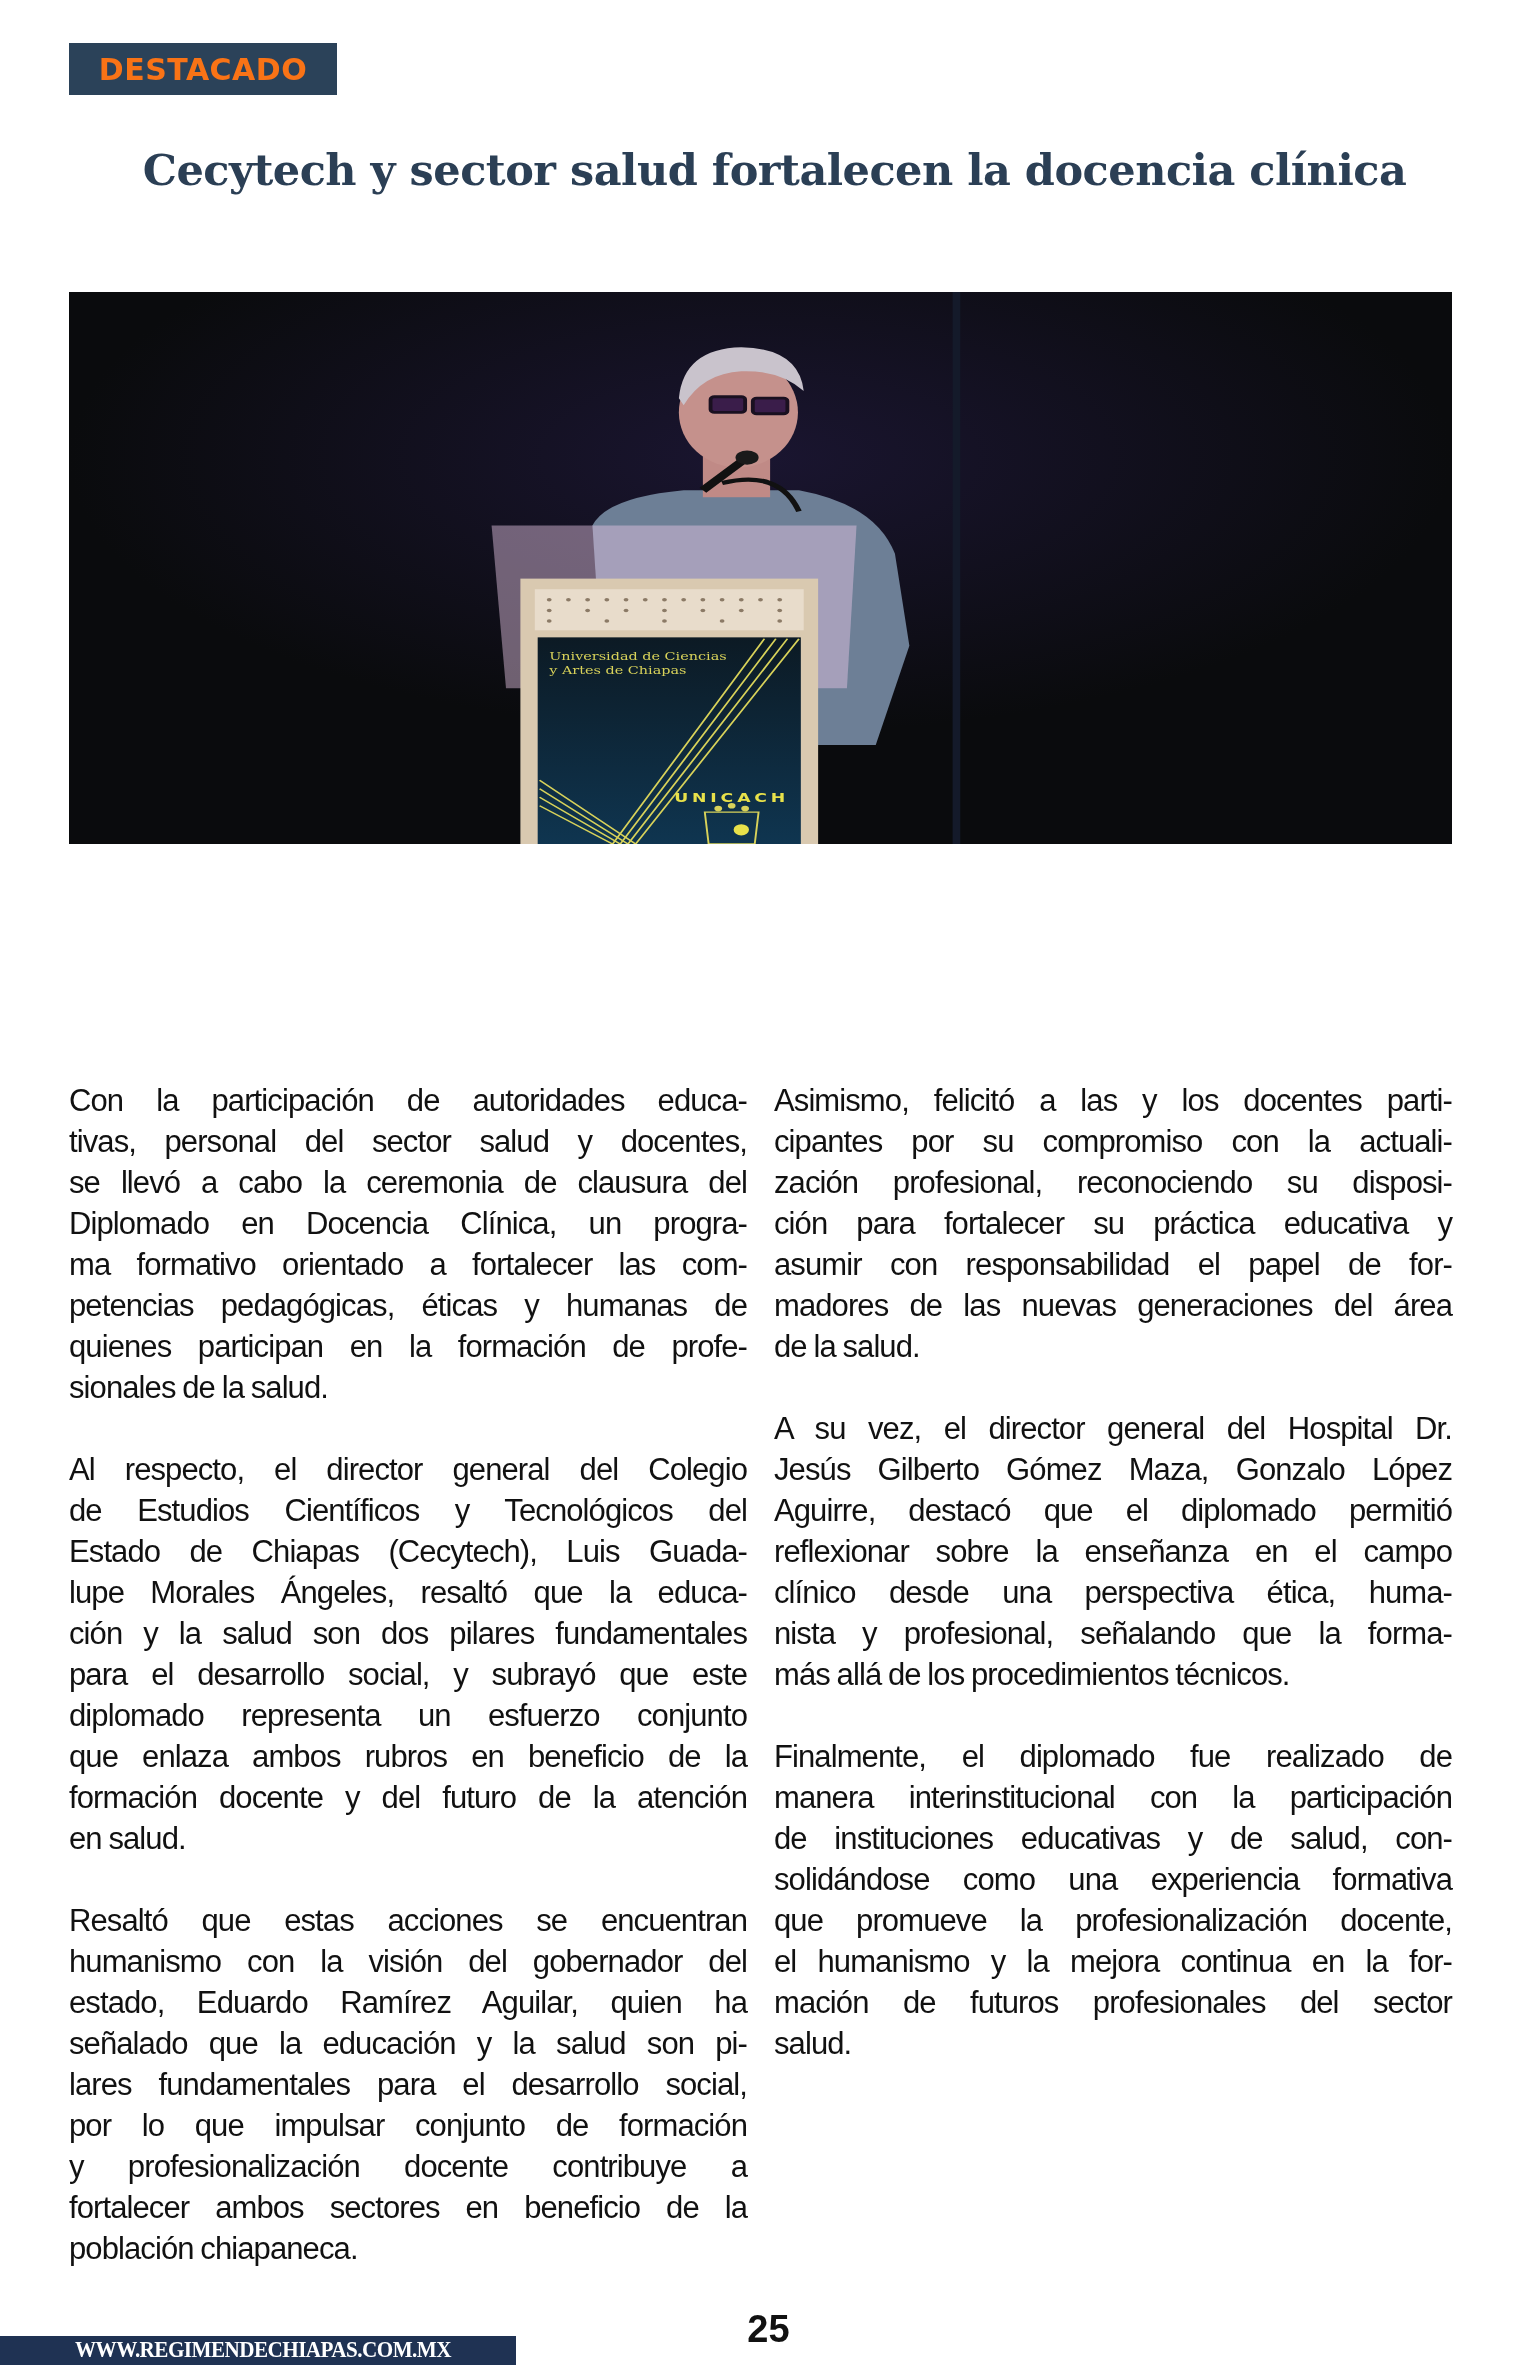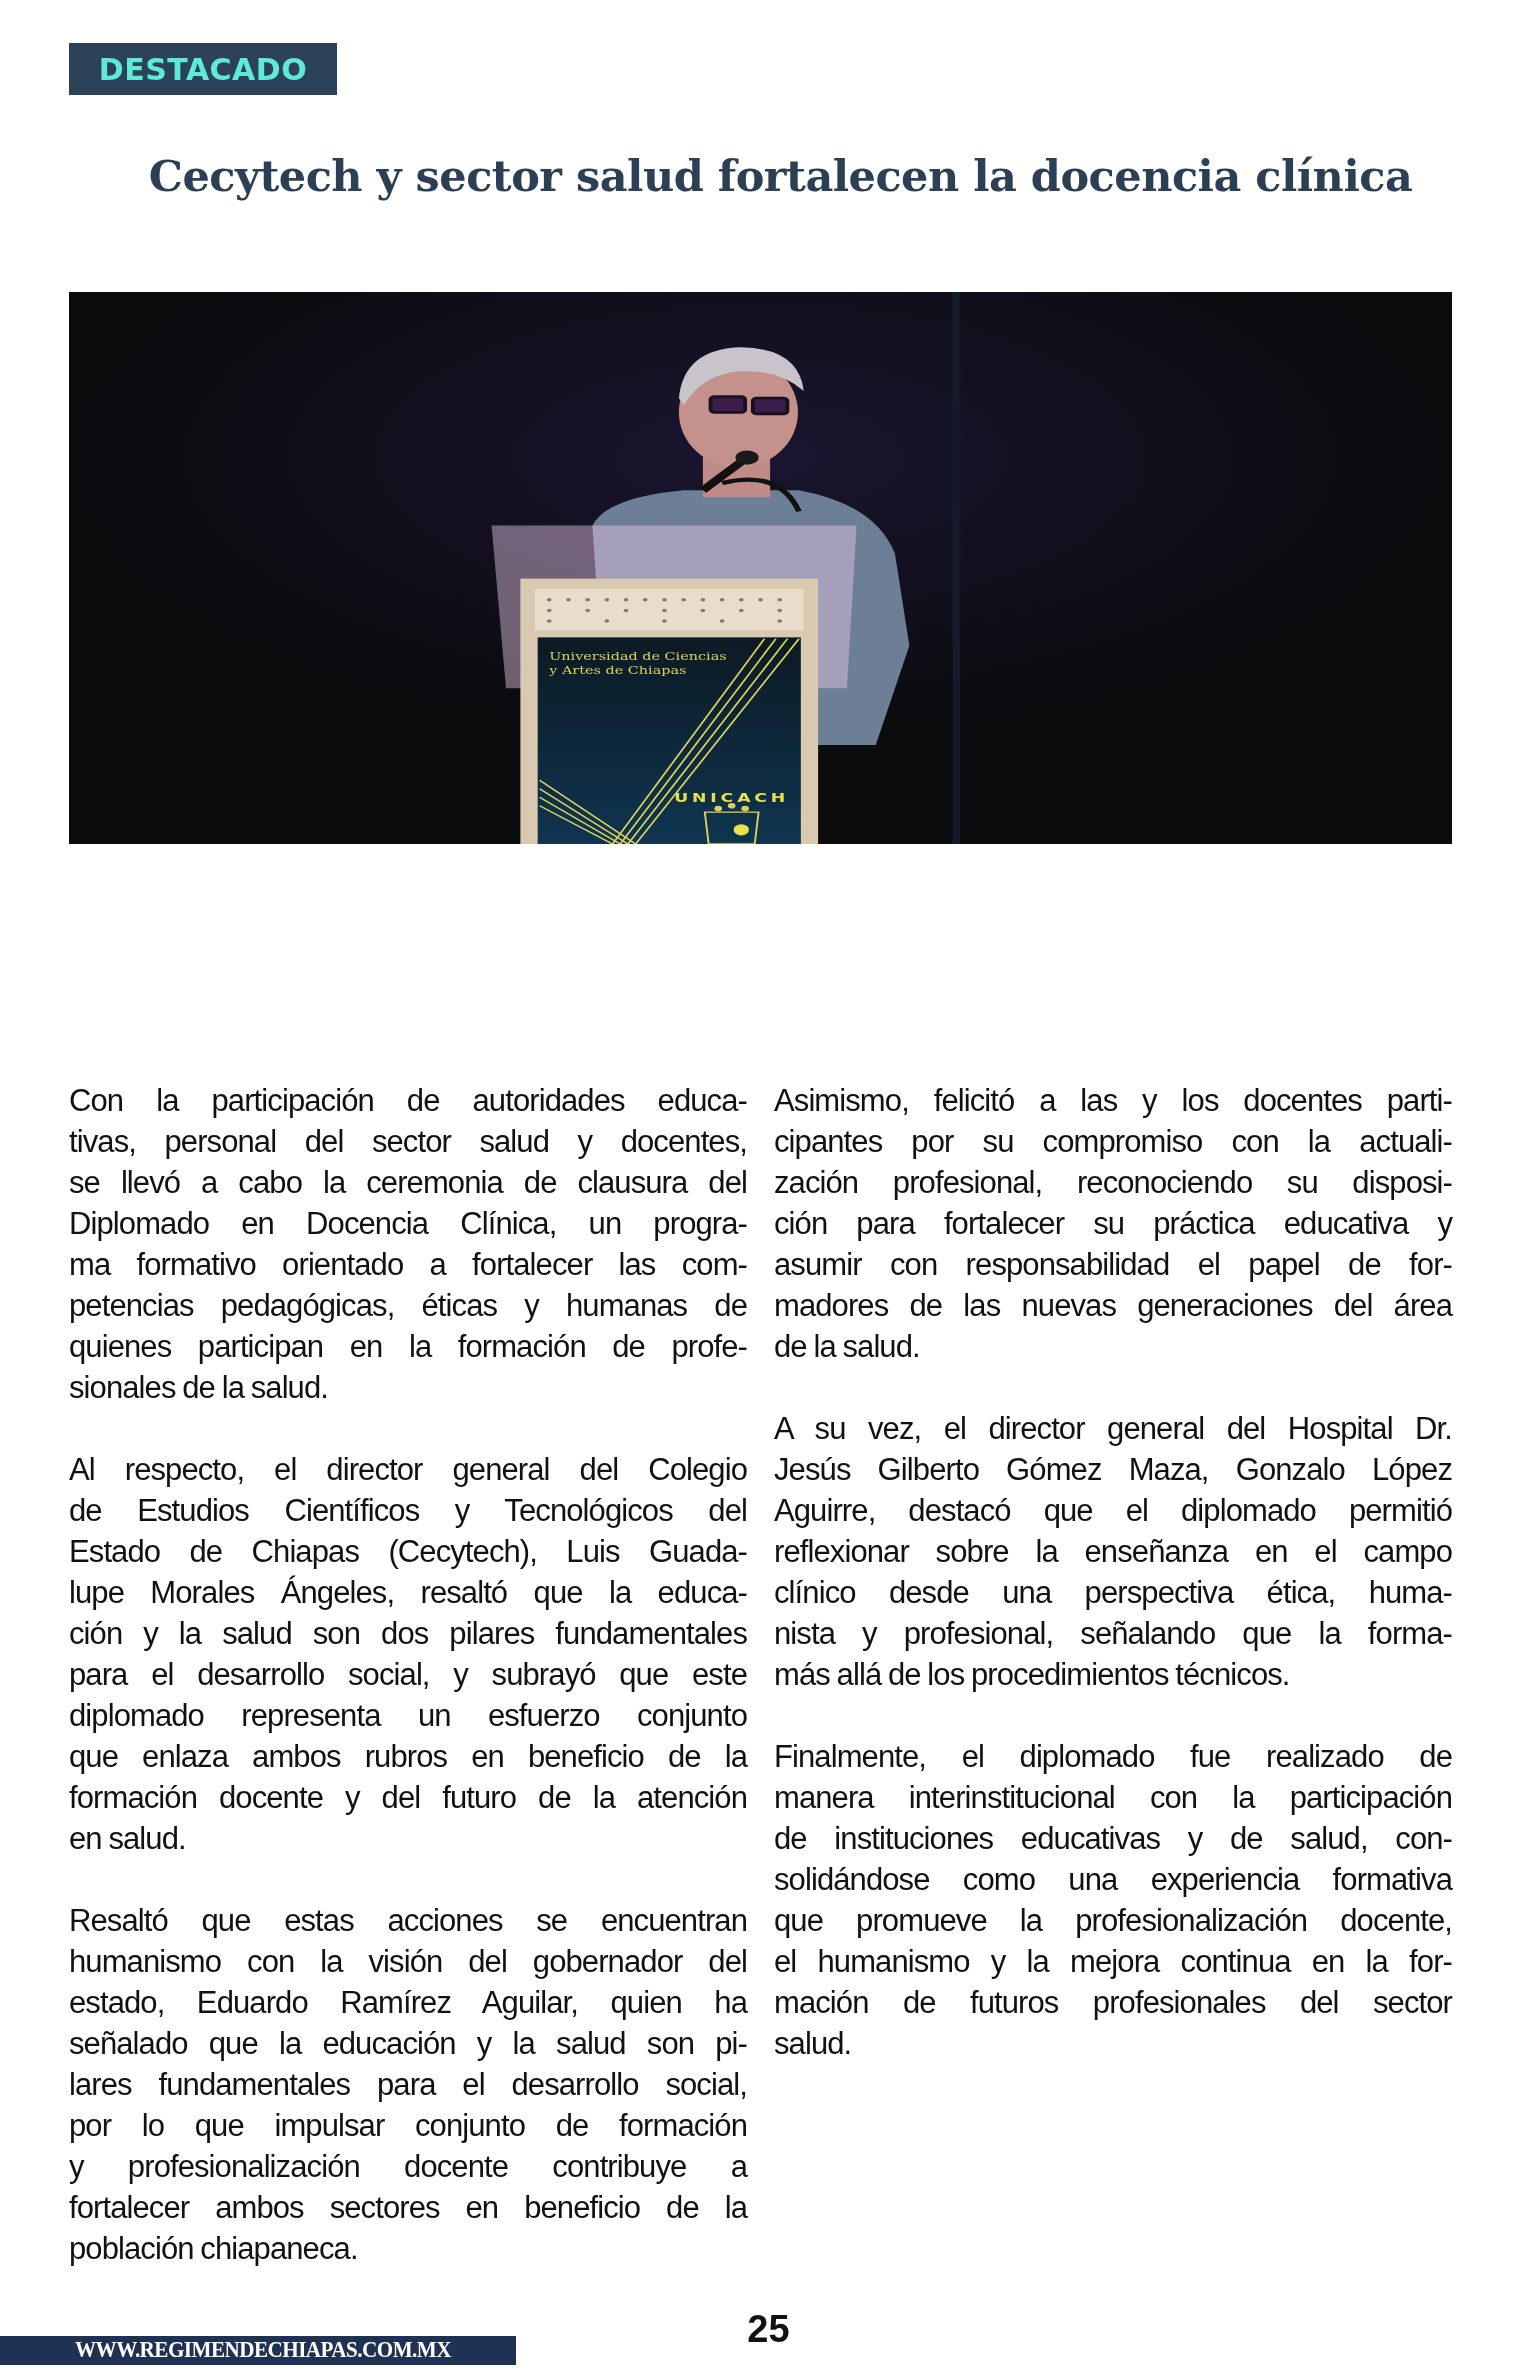--- a/index.html
+++ b/index.html
@@ -1,18 +1,18 @@
 <!DOCTYPE html>
 <html><head>
 <meta charset="utf-8">
 <style>
   html, body { margin: 0; padding: 0; background: #ffffff; }
   body { width: 1537px; height: 2376px; position: relative; overflow: hidden; font-family: "Liberation Sans", sans-serif; color: #111; }
   .badge { position: absolute; left: 69px; top: 43px; width: 268px; height: 52px; background: #2b4259; display: flex; align-items: center; justify-content: center; }
-  .badge span { color: #5eead4; font-family: "DejaVu Sans", sans-serif; font-weight: bold; font-size: 30px; letter-spacing: 0.5px; }
+  .badge span { color: #f97316; font-family: "DejaVu Sans", sans-serif; font-weight: bold; font-size: 30px; letter-spacing: 0.5px; }
   .title { position: absolute; left: 96px; width: 1345px; top: 136px; text-align: center; font-family: "DejaVu Serif", serif; font-weight: bold; font-size: 43px; line-height: 57px; color: #2b3f55; letter-spacing: -0.5px; }
   .title div { white-space: nowrap; }
   .photo { position: absolute; left: 69px; top: 292px; width: 1383px; height: 552px; background: #0a0b0d; overflow: hidden; }
   .photo svg { display: block; width: 100%; height: 100%; }
   .col { position: absolute; width: 678px; font-size: 31px; line-height: 41px; letter-spacing: -0.9px; word-spacing: -1px; }
   .col.left { left: 69px; top: 1080px; }
   .col.right { left: 774px; top: 1080px; }
   .para { margin: 0 0 41px 0; }
   .line { display: block; height: 41px; white-space: nowrap; text-align: justify; text-align-last: justify; }
   .line.last { text-align-last: left; }
@@ -20,21 +20,21 @@
   .footer-bar { position: absolute; left: 0; top: 2336px; width: 516px; height: 29px; background: #1f3253; font-family: Liberation Serif, serif; }
   .footer-bar span { position: absolute; left: 75px; top: 1px; color: #fff; font-weight: bold; font-size: 23px; letter-spacing: -0.6px; transform: scaleX(0.92); transform-origin: left center; display: inline-block; }
 </style>
 </head>
 <body>
 
 <div class="badge">
   <span>DESTACADO</span>
 </div>
 
-<h1 class="title" style="margin:12px;font-weight:bold;">
+<h1 class="title" style="margin:6px;font-weight:bold;">
   <div>Cecytech y sector salud fortalecen la docencia clínica</div>
 </h1>
 
 <div class="photo">
   <svg viewBox="0 0 1440 780" preserveAspectRatio="none">
     <defs>
       <radialGradient id="glow" cx="0.5" cy="0.3" r="0.5">
         <stop offset="0" stop-color="#1a1530"></stop>
         <stop offset="1" stop-color="#0a0b0d"></stop>
       </radialGradient>

